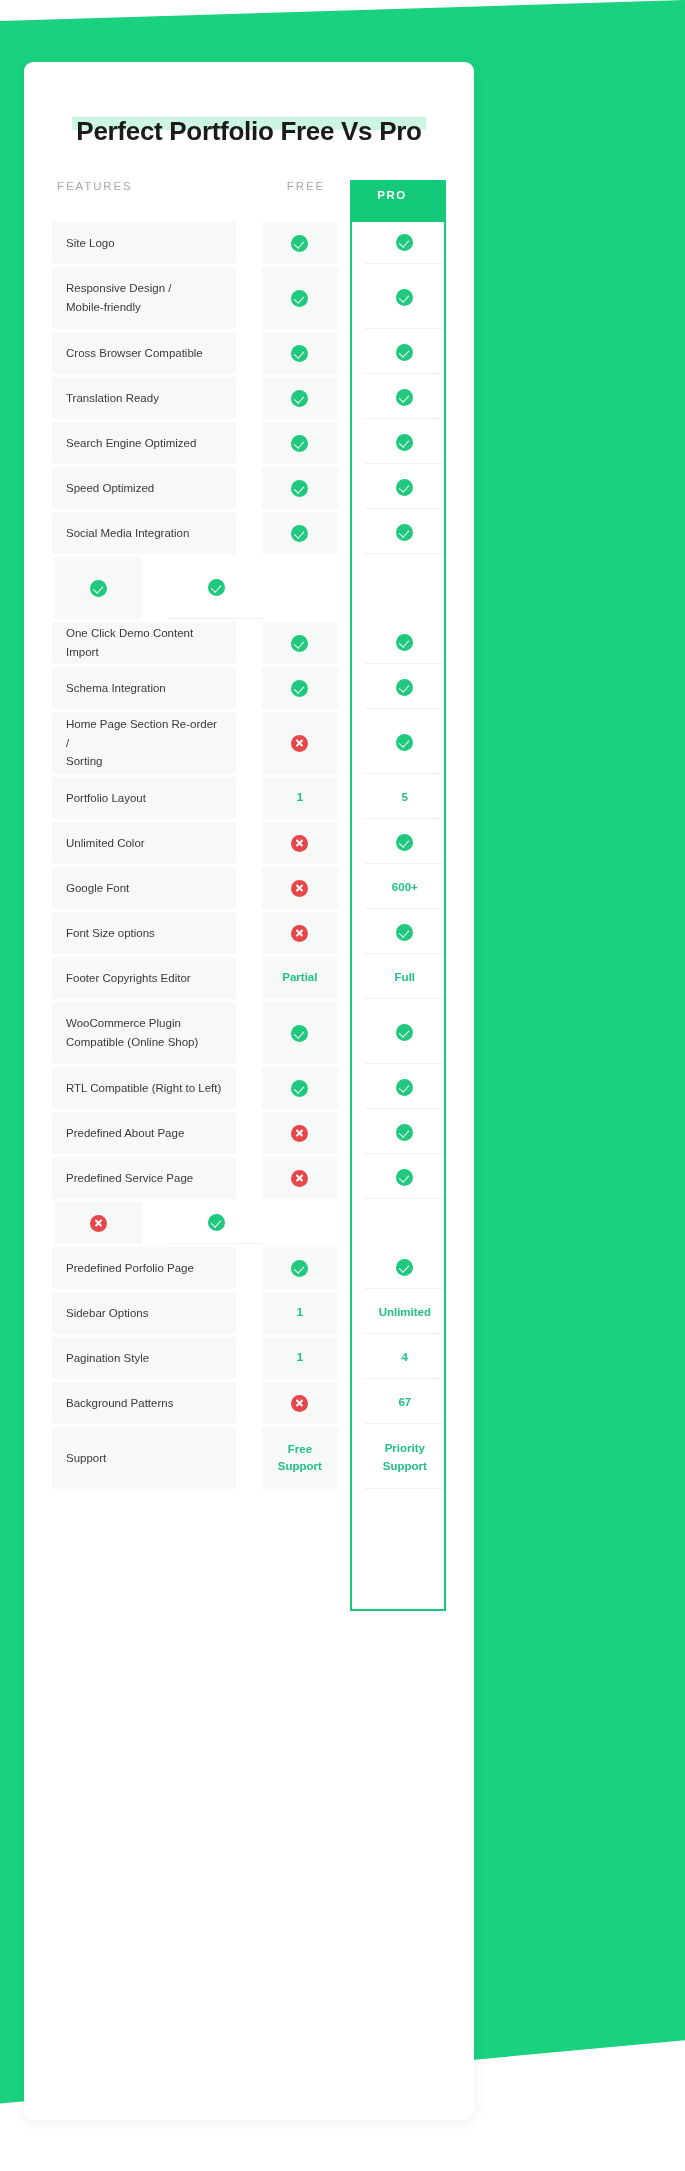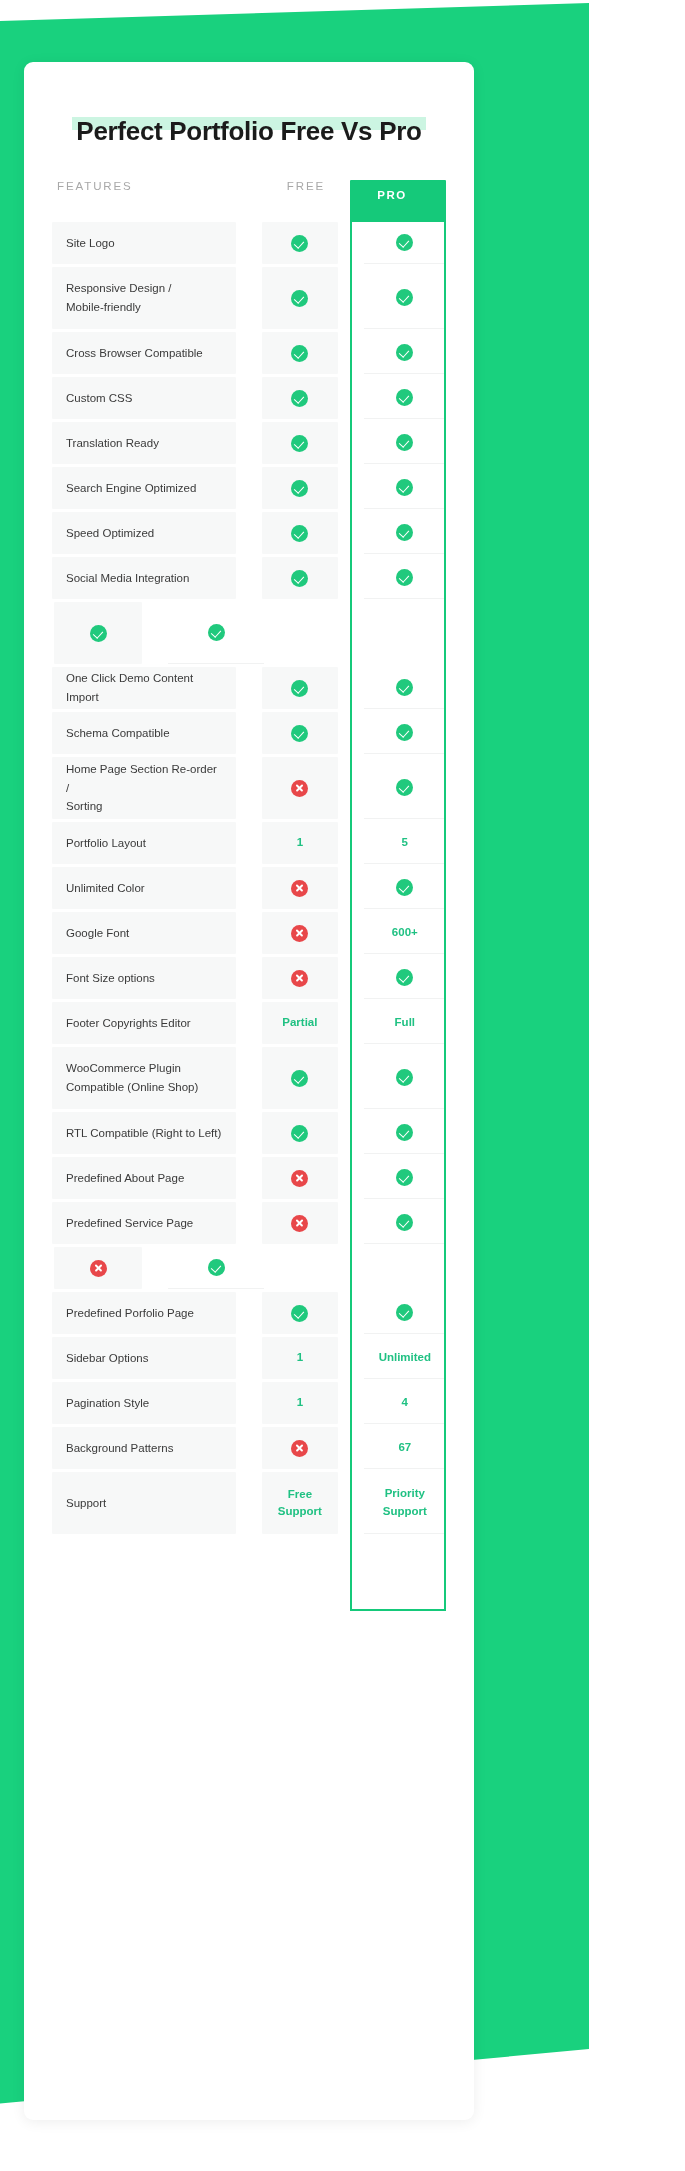--- a/index.html
+++ b/index.html
@@ -7,21 +7,21 @@
   html, body {
     width: 685px;
     height: 2171px;
     background: #ffffff;
     font-family: "Liberation Sans", sans-serif;
     overflow: hidden;
   }
 
   .page {
     position: relative;
-    width: 589px;
+    width: 685px;
     height: 2171px;
     background: #ffffff;
     overflow: hidden;
   }
 
   
   .backdrop {
     position: absolute;
     left: 0;
     top: 0;
@@ -268,31 +268,20 @@
             </div>
             <div class="cell-free">
               <span class="mark yes"></span>
             </div>
             <div class="cell-pro">
               <span class="mark yes"></span>
             </div>
           </div>
           <div class="row r1">
             <div class="cell-feature">
-              <span>Custom CSS</span>
-            </div>
-            <div class="cell-free">
-              <span class="mark yes"></span>
-            </div>
-            <div class="cell-pro">
-              <span class="mark yes"></span>
-            </div>
-          </div>
-          <div class="row r1">
-            <div class="cell-feature">
               <span>Translation Ready</span>
             </div>
             <div class="cell-free">
               <span class="mark yes"></span>
             </div>
             <div class="cell-pro">
               <span class="mark yes"></span>
             </div>
           </div>
           <div class="row r1">
@@ -342,21 +331,21 @@
             </div>
             <div class="cell-free">
               <span class="mark yes"></span>
             </div>
             <div class="cell-pro">
               <span class="mark yes"></span>
             </div>
           </div>
           <div class="row r1">
             <div class="cell-feature">
-              <span>Schema Compatible</span>
+              <span>Schema Integration</span>
             </div>
             <div class="cell-free">
               <span class="mark yes"></span>
             </div>
             <div class="cell-pro">
               <span class="mark yes"></span>
             </div>
           </div>
           <div class="row r2">
             <div class="cell-feature">

